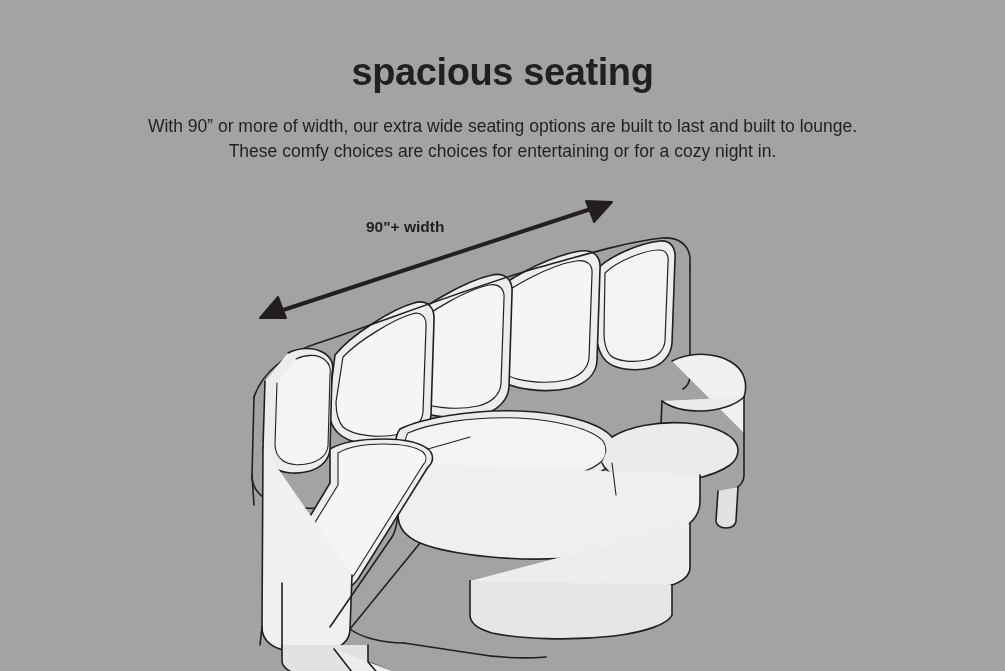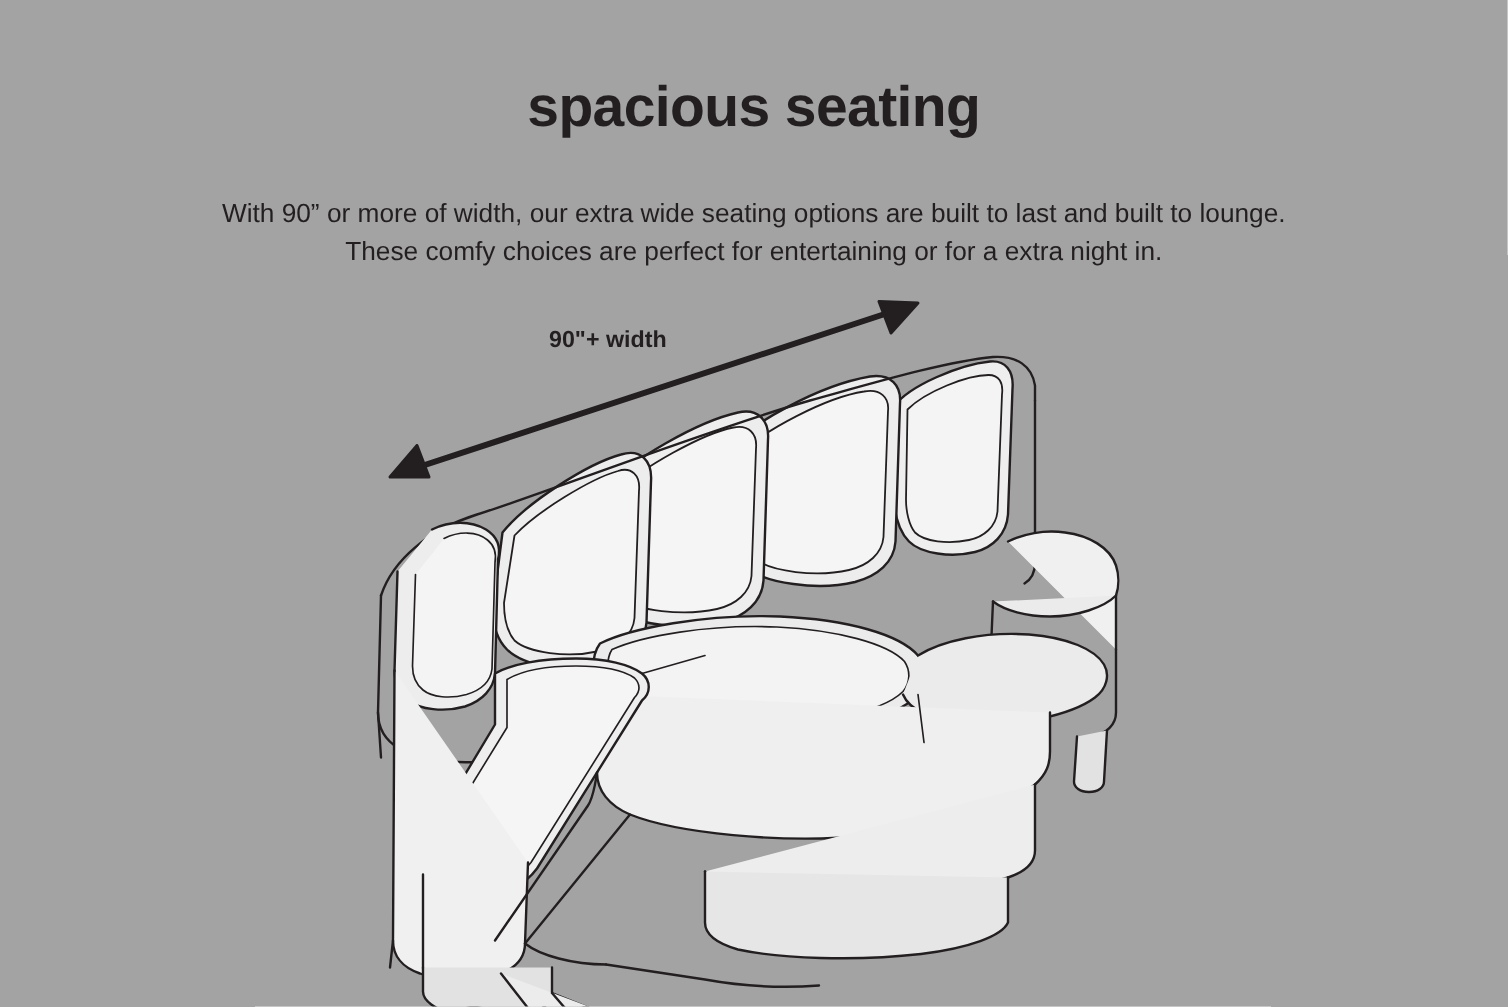--- a/index.html
+++ b/index.html
@@ -36,21 +36,20 @@
   .subcopy {
     position: absolute;
     top: 114px;
     left: 0;
     width: 1005px;
     text-align: center;
     font-size: 17.5px;
     font-weight: normal;
     color: #231f20;
     line-height: 1.42;
-    margin-top: 16px;
   }
   .subcopy .line {
     display: block;
   }
   .illustration {
     position: absolute;
     top: 175px;
     left: 0;
     width: 1005px;
     height: 496px;
@@ -68,21 +67,21 @@
 </style>
 </head>
 <body>
 
 <div class="page">
 
   <div class="headline">spacious seating</div>
 
   <div class="subcopy">
     <span class="line">With 90” or more of width, our extra wide seating options are built to last and built to lounge.</span>
-    <span class="line">These comfy choices are perfect for entertaining or for a extra night in.</span>
+    <span class="line">These comfy choices are choices for entertaining or for a cozy night in.</span>
   </div>
 
   <div class="dim-label">90"+ width</div>
 
   <div class="illustration">
     <svg width="1005" height="496" viewBox="0 0 1005 496" xmlns="http://www.w3.org/2000/svg">
       <g fill="none" stroke="#231f20" stroke-width="1.6" stroke-linejoin="round" stroke-linecap="round">
 
         <g stroke-width="4">
           <line x1="271" y1="139" x2="600" y2="31"></line>

